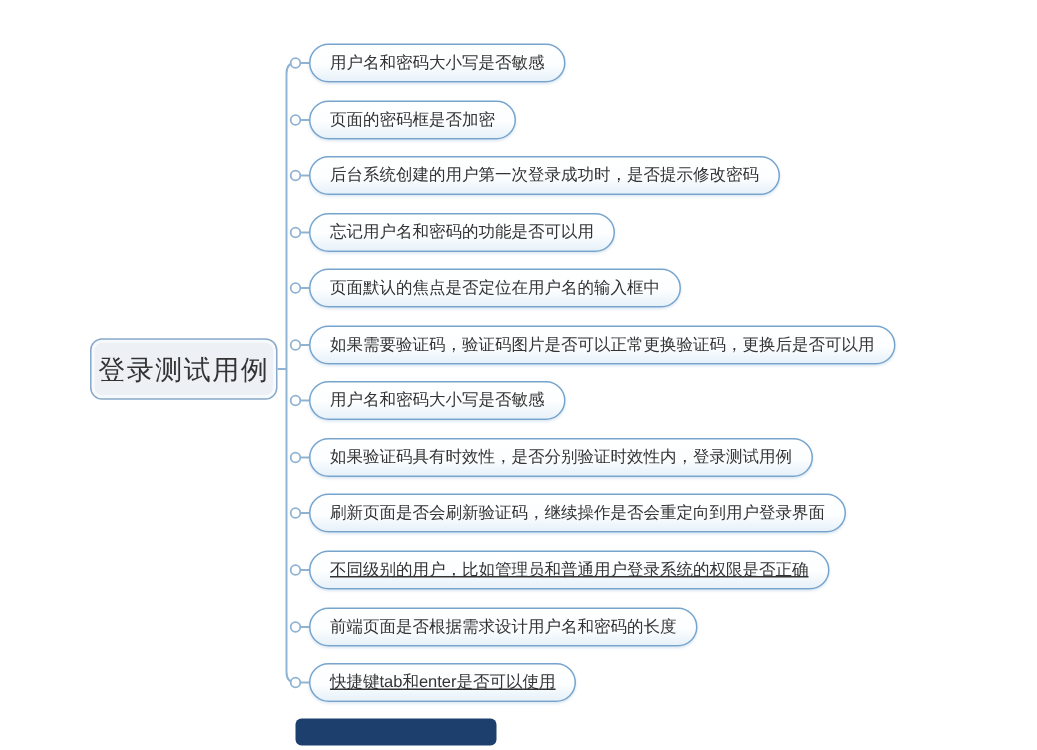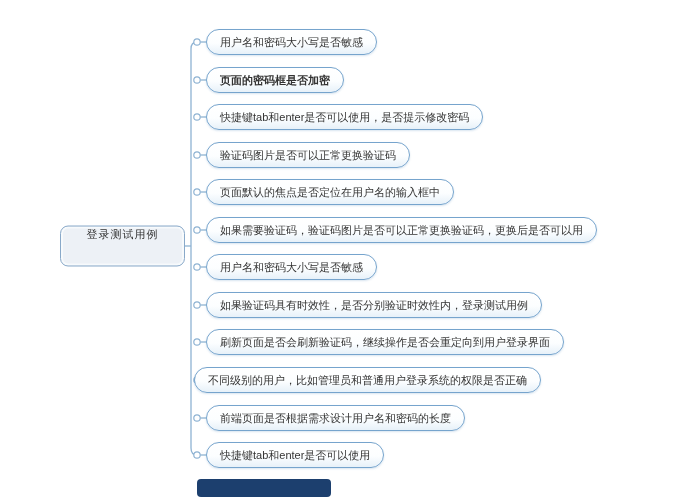--- a/index.html
+++ b/index.html
@@ -11,22 +11,22 @@
   .node{
     position:absolute;transform:translateY(-50%);
     white-space:nowrap;font-size:11px;line-height:14px;color:#333333;
     padding:5px 13px;border:1px solid #76a4cd;border-radius:14px;
     background:linear-gradient(180deg,#ffffff 0%,#fcfeff 55%,#e7f1f9 100%);
     box-shadow:0 1px 2px rgba(120,160,200,0.28);
   }
   .root{
     position:absolute;left:60px;top:246px;transform:translateY(-50%);
     width:125px;height:41px;box-sizing:border-box;
-    display:flex;align-items:flex-start;justify-content:center;
-    font-size:11px;color:#333333;letter-spacing:1px;
+    display:flex;align-items:center;justify-content:center;
+    font-size:18px;color:#333333;letter-spacing:1px;
     background:#edf1f6;border:1px solid #89a9c9;border-radius:8px;
     box-shadow:inset 0 0 0 2px #f7fafc;
   }
   .watermark{
     position:absolute;left:197px;top:479px;width:134px;height:18px;
     border-radius:4px;background:#1c3f6e;
   }
 </style>
 </head>
 <body>
@@ -58,26 +58,26 @@
       <path d="M200.2,418 H206" fill="none" stroke="#8fb3d3" stroke-width="1.3"></path>
       <circle cx="197" cy="418" r="3.2" fill="#ffffff" stroke="#8fb3d3" stroke-width="1.2"></circle>
       <path d="M200.2,455 H206" fill="none" stroke="#8fb3d3" stroke-width="1.3"></path>
       <circle cx="197" cy="455" r="3.2" fill="#ffffff" stroke="#8fb3d3" stroke-width="1.2"></circle>
     </svg>
   <div class="root">
     <span>登录测试用例</span>
   </div>
   <div>
       <div class="node" style="left: 206px; top: 42px;">用户名和密码大小写是否敏感</div>
-      <div class="node" style="left: 206px; top: 80px; font-weight: bold;">页面的密码框是否加密</div>
-      <div class="node" style="left: 206px; top: 117px;">快捷键tab和enter是否可以使用，是否提示修改密码</div>
-      <div class="node" style="left: 206px; top: 155px;">验证码图片是否可以正常更换验证码</div>
+      <div class="node" style="left: 206px; top: 80px;">页面的密码框是否加密</div>
+      <div class="node" style="left: 206px; top: 117px;">后台系统创建的用户第一次登录成功时，是否提示修改密码</div>
+      <div class="node" style="left: 206px; top: 155px;">忘记用户名和密码的功能是否可以用</div>
       <div class="node" style="left: 206px; top: 192px;">页面默认的焦点是否定位在用户名的输入框中</div>
       <div class="node" style="left: 206px; top: 230px;">如果需要验证码，验证码图片是否可以正常更换验证码，更换后是否可以用</div>
       <div class="node" style="left: 206px; top: 267px;">用户名和密码大小写是否敏感</div>
       <div class="node" style="left: 206px; top: 305px;">如果验证码具有时效性，是否分别验证时效性内，登录测试用例</div>
       <div class="node" style="left: 206px; top: 342px;">刷新页面是否会刷新验证码，继续操作是否会重定向到用户登录界面</div>
-      <div class="node" style="left: 194px; top: 380px;">不同级别的用户，比如管理员和普通用户登录系统的权限是否正确</div>
+      <div class="node" style="left: 206px; top: 380px; text-decoration: underline;">不同级别的用户，比如管理员和普通用户登录系统的权限是否正确</div>
       <div class="node" style="left: 206px; top: 418px;">前端页面是否根据需求设计用户名和密码的长度</div>
-      <div class="node" style="left: 206px; top: 455px;">快捷键tab和enter是否可以使用</div>
+      <div class="node" style="left: 206px; top: 455px; text-decoration: underline;">快捷键tab和enter是否可以使用</div>
     </div>
   <div class="watermark"></div>
 </div>
 
 </body></html>

